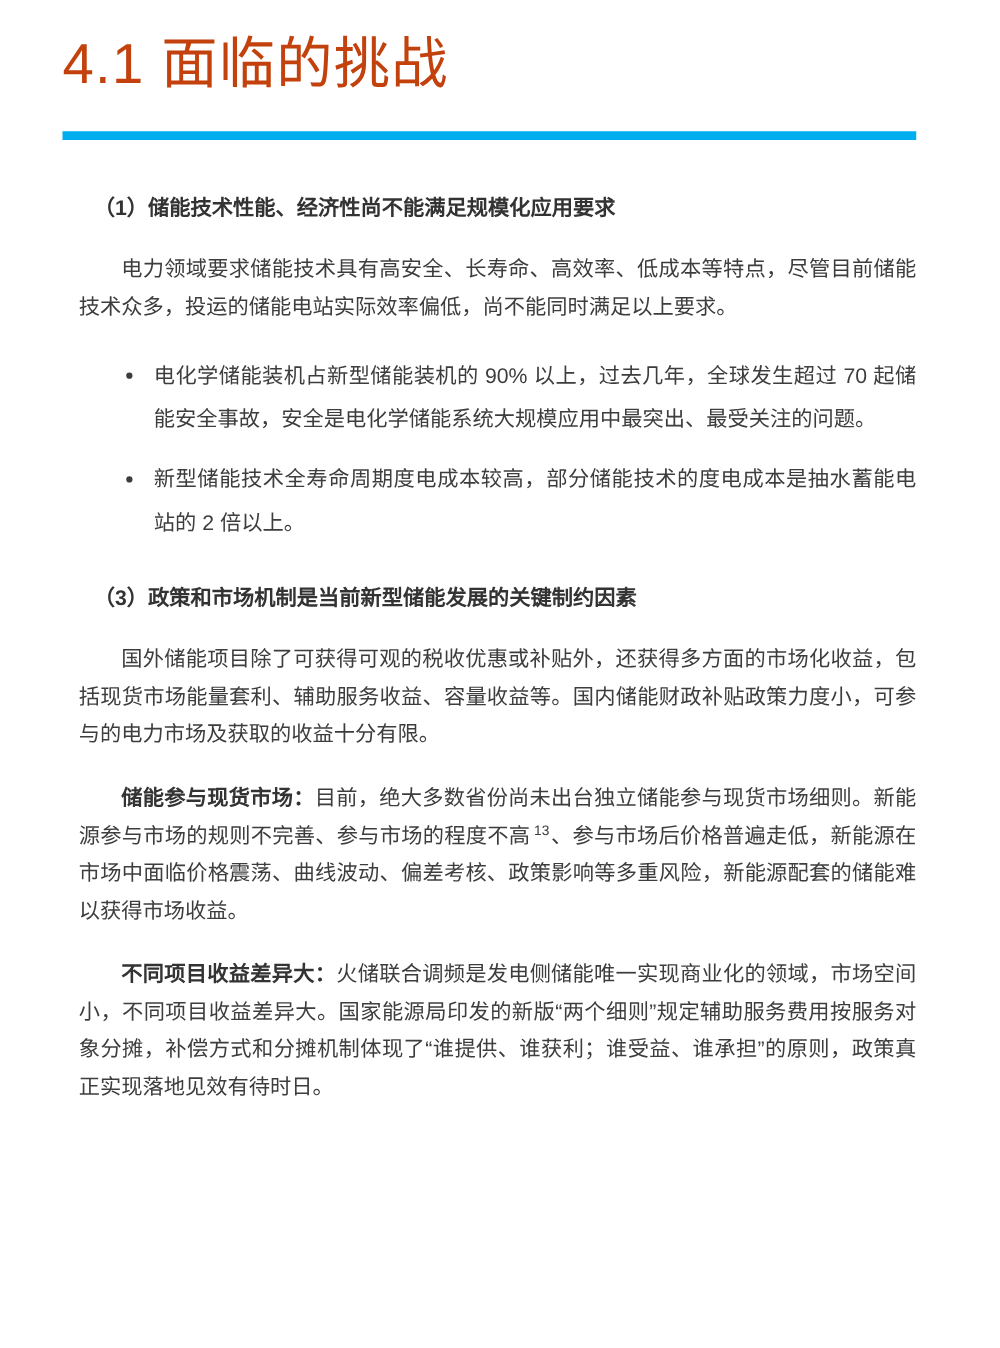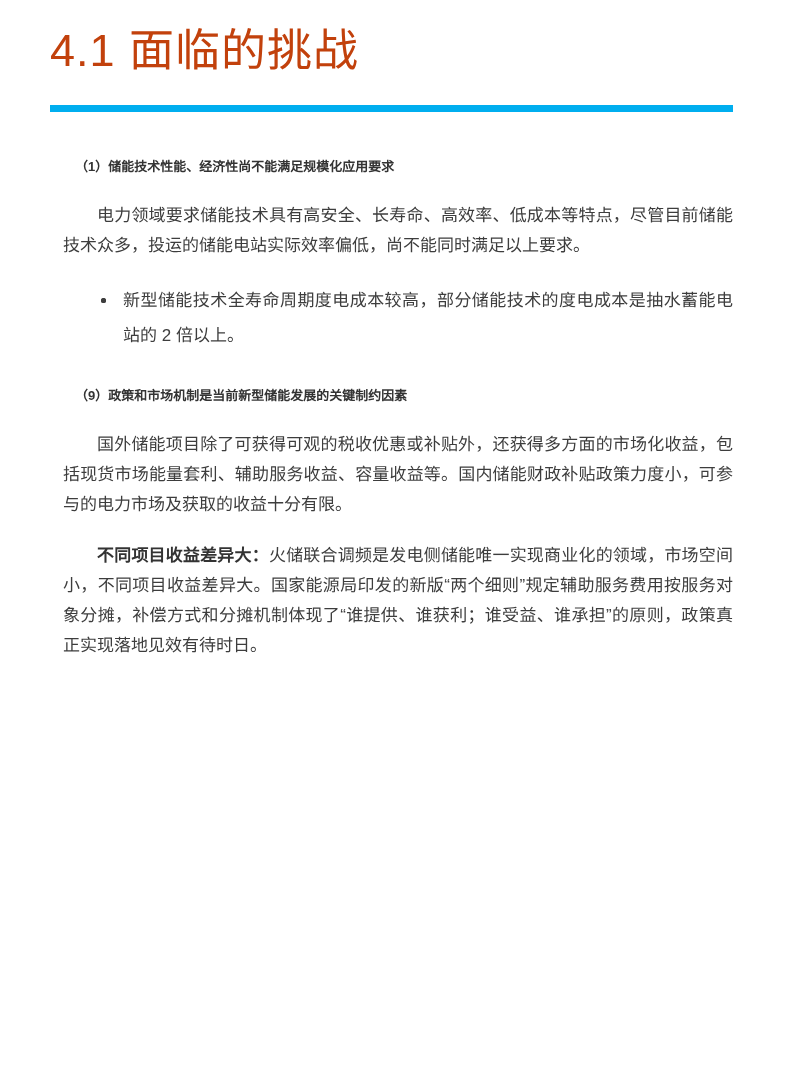--- a/index.html
+++ b/index.html
@@ -34,21 +34,21 @@
   }
   .content {
     margin-left: 13px;
     margin-top: 42px;
     font-size: 17px;
     line-height: 30px;
   }
   .sec-heading {
     margin: 30px 0 0 0;
     padding-left: 12px;
-    font-size: 13px;
+    font-size: 17px;
     font-weight: bold;
     color: #333333;
     line-height: 26px;
   }
   .para {
     margin: 21px 0 0 0;
     text-align: justify;
   }
   .indent {
     text-indent: 2em;
@@ -95,30 +95,34 @@
 
   <div class="content">
 
     <h2 class="sec-heading">（1）储能技术性能、经济性尚不能满足规模化应用要求</h2>
 
     <p class="para indent">电力领域要求储能技术具有高安全、长寿命、高效率、低成本等特点，尽管目前储能技术众多，投运的储能电站实际效率偏低，尚不能同时满足以上要求。</p>
 
     <ul class="bullets">
       <li class="bullet">
         <span class="dot"></span>
+        <span>电化学储能装机占新型储能装机的 90% 以上，过去几年，全球发生超过 70 起储能安全事故，安全是电化学储能系统大规模应用中最突出、最受关注的问题。</span>
       </li>
       <li class="bullet">
         <span class="dot"></span>
         <span>新型储能技术全寿命周期度电成本较高，部分储能技术的度电成本是抽水蓄能电站的 2 倍以上。</span>
       </li>
     </ul>
 
-    <h2 class="sec-heading">（9）政策和市场机制是当前新型储能发展的关键制约因素</h2>
+    <h2 class="sec-heading">（3）政策和市场机制是当前新型储能发展的关键制约因素</h2>
 
     <p class="para indent">国外储能项目除了可获得可观的税收优惠或补贴外，还获得多方面的市场化收益，包括现货市场能量套利、辅助服务收益、容量收益等。国内储能财政补贴政策力度小，可参与的电力市场及获取的收益十分有限。</p>
 
+    <p class="para indent">
+      <strong class="run-in">储能参与现货市场：</strong><span>目前，绝大多数省份尚未出台独立储能参与现货市场细则。新能源参与市场的规则不完善、参与市场的程度不高</span><sup class="fn">13</sup><span>、参与市场后价格普遍走低，新能源在市场中面临价格震荡、曲线波动、偏差考核、政策影响等多重风险，新能源配套的储能难以获得市场收益。</span>
+    </p>
 
     <p class="para indent">
       <strong class="run-in">不同项目收益差异大：</strong><span>火储联合调频是发电侧储能唯一实现商业化的领域，市场空间小，不同项目收益差异大。国家能源局印发的新版“两个细则”规定辅助服务费用按服务对象分摊，补偿方式和分摊机制体现了“谁提供、谁获利；谁受益、谁承担”的原则，政策真正实现落地见效有待时日。</span>
     </p>
 
   </div>
 </div>
 
 </body></html>

